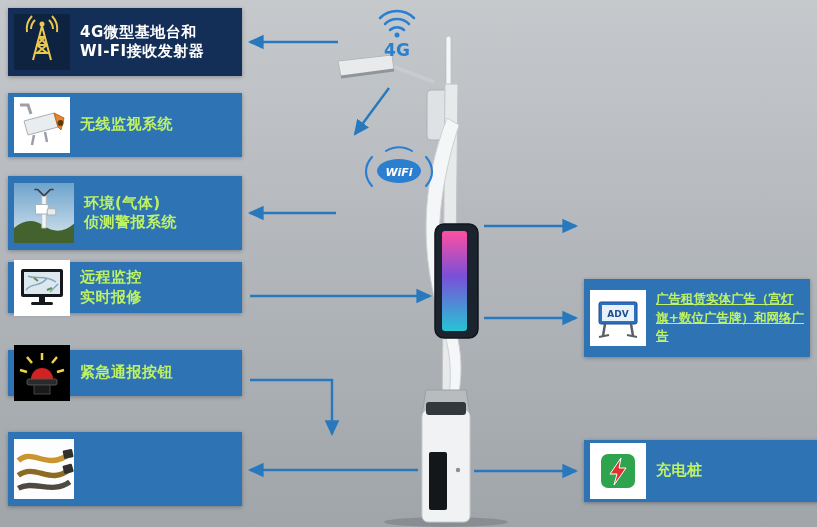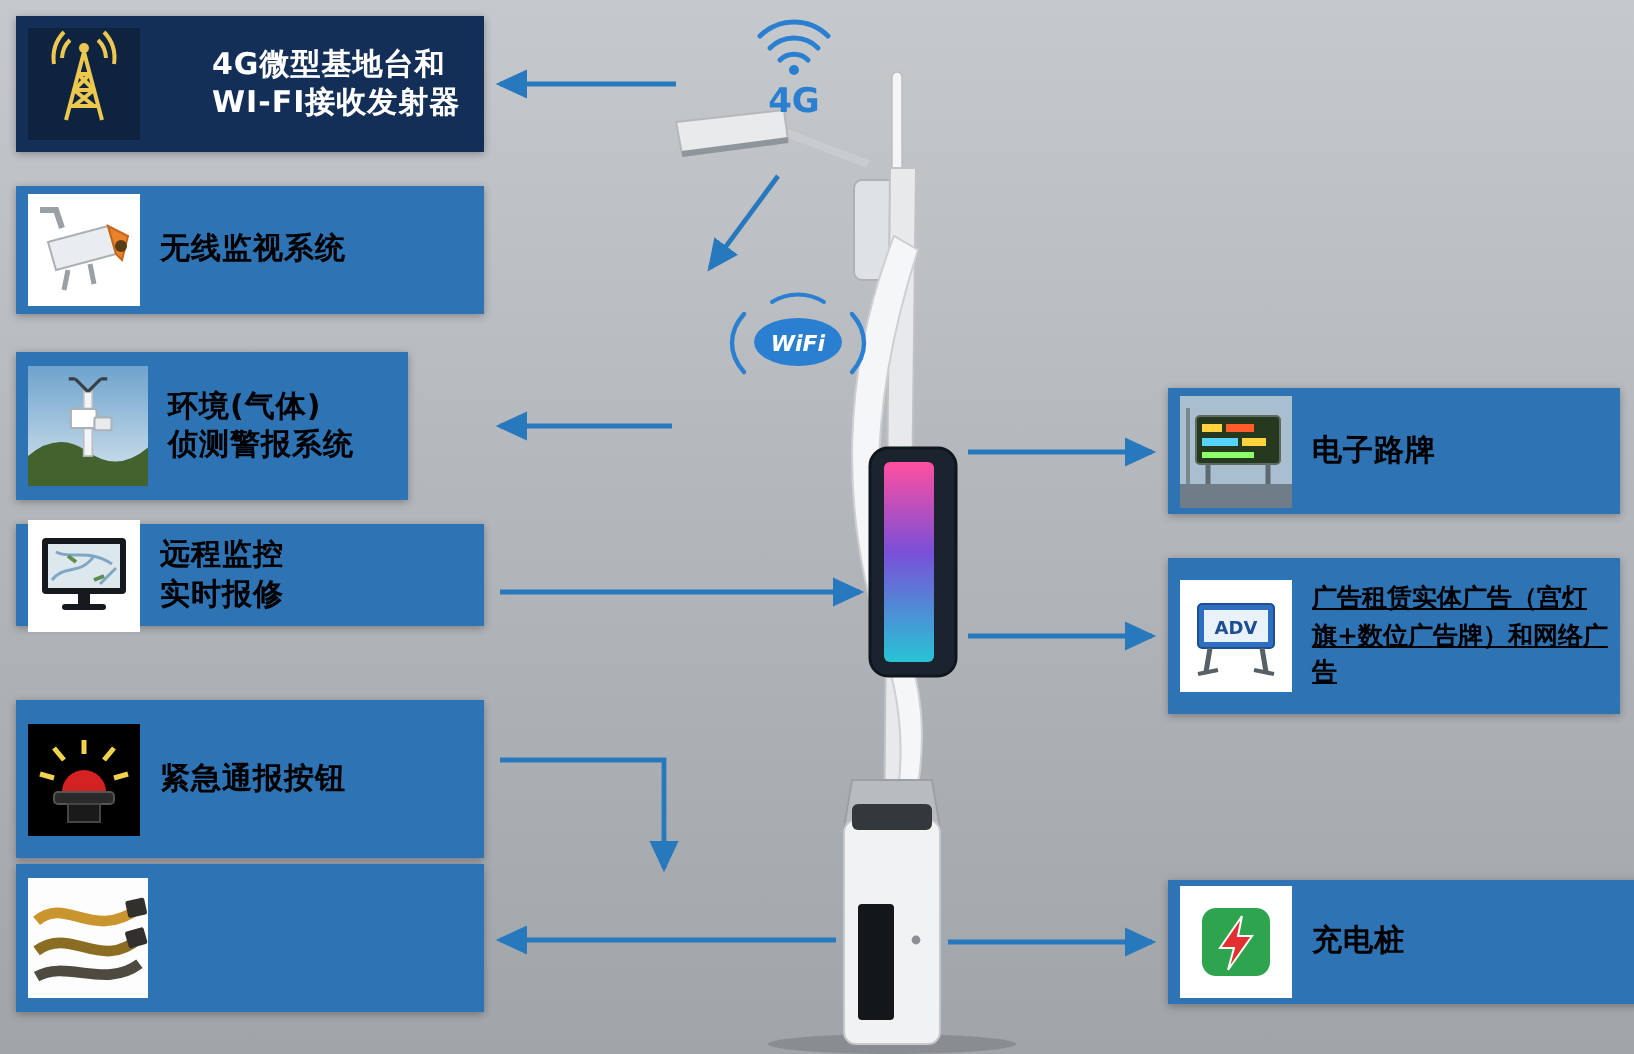--- a/index.html
+++ b/index.html
@@ -13,24 +13,24 @@
   .box{
     position:absolute;display:flex;align-items:center;gap:10px;
     padding:4px 6px;box-sizing:border-box;background:#2e74b5;
     box-shadow:0 1px 4px rgba(0,0,0,.30);
   }
   .box.navy{background:#142f57;}
   .icon{flex:0 0 auto;width:56px;height:56px;background:#7dd3fc;overflow:hidden;box-shadow:0 0 0 1px rgba(0,0,0,.15) inset;}
   .box.navy .icon{background:#0e2340;}
   .icon svg{display:block;}
   .label{
-    font-weight:700;font-size:15px;line-height:1.3;color:#000000;
+    font-weight:700;font-size:15px;line-height:1.3;color:#bef264;
     white-space:pre-line;letter-spacing:.5px;
   }
-  .box.navy .label{color:#ffffff;margin-left:26px;}
+  .box.navy .label{color:#ffffff;}
   .label.small{font-size:12.5px;line-height:1.5;letter-spacing:0;text-decoration:underline;}
 </style>
 </head>
 <body>
 
 <div class="stage">
 
   <svg class="scene" viewBox="0 0 817 527">
     <defs>
       <marker id="ah" viewBox="0 0 8 8" refX="6.5" refY="4" markerWidth="7" markerHeight="7" orient="auto-start-reverse">
@@ -115,21 +115,21 @@
         <path d="M6 8 L14 8 L17 17" stroke="#9aa0a6" stroke-width="3" fill="none"></path>
         <polygon points="10,24 40,16 44,30 14,38" fill="#e9edf0" stroke="#aab0b5"></polygon>
         <polygon points="40,16 50,21 47,33 44,30" fill="#e8832c" stroke="#c2661a"></polygon>
         <circle cx="46.5" cy="26" r="3" fill="#5a3c14"></circle>
         <path d="M20 38 L18 48 M31 35 L33 45" stroke="#9aa0a6" stroke-width="2.5"></path>
       </svg>
     </span>
     <span class="label">无线监视系统</span>
   </div>
 
-  <div class="box" style="left:8px;top:176px;width:196px;height:74px">
+  <div class="box" style="left:8px;top:176px;width:234px;height:74px">
     <span class="icon" style="width:60px;height:60px">
       <svg viewBox="0 0 56 56" width="60" height="60">
         <defs>
           <linearGradient id="skyg" x1="0" y1="0" x2="0" y2="1">
             <stop offset="0" stop-color="#6ea3cc"></stop>
               <stop offset="1" stop-color="#d8e6ef"></stop>
           </linearGradient>
         </defs>
         <rect width="56" height="56" fill="url(#skyg)"></rect>
         <path d="M0 42 Q14 30 28 40 Q42 50 56 38 L56 56 L0 56 Z" fill="#44622e"></path>
@@ -152,21 +152,21 @@
         <path d="M12 30 C18 22 26 28 33 18 M14 16 C22 20 30 14 42 22 M36 32 L44 24" stroke="#7fa7c4" stroke-width="1.5" fill="none"></path>
         <path d="M20 18 l4 3 M38 28 l-5 2" stroke="#5f8f4e" stroke-width="2"></path>
         <rect x="25" y="37" width="6" height="5" fill="#15191d"></rect>
         <rect x="17" y="42" width="22" height="3" rx="1.5" fill="#15191d"></rect>
       </svg>
     </span>
     <span class="label">远程监控
 实时报修</span>
   </div>
 
-  <div class="box" style="left:8px;top:350px;width:234px;height:79px">
+  <div class="box" style="left:8px;top:350px;width:234px;height:46px">
     <span class="icon">
       <svg viewBox="0 0 56 56" width="56" height="56">
         <rect width="56" height="56" fill="#000000"></rect>
         <path d="M17 34 A11 11 0 0 1 39 34 Z" fill="#d42121"></path>
         <rect x="13" y="34" width="30" height="6" rx="2" fill="#2a2a2a" stroke="#555" stroke-width="1"></rect>
         <path d="M28 15 L28 8 M18 18 L13 12 M38 18 L43 12 M13 27 L6 25 M43 27 L50 25" stroke="#f0d24c" stroke-width="2.5"></path>
         <rect x="20" y="40" width="16" height="9" fill="#1a1a1a" stroke="#444"></rect>
       </svg>
     </span>
     <span class="label">紧急通报按钮</span>
@@ -178,37 +178,20 @@
         <rect width="56" height="56" fill="#fdfdfd"></rect>
         <path d="M4 20 C18 8 30 30 52 14" stroke="#c9952f" stroke-width="5" fill="none"></path>
         <path d="M4 34 C20 22 34 44 52 28" stroke="#8a6c22" stroke-width="5" fill="none"></path>
         <path d="M4 46 C18 38 36 52 52 40" stroke="#4e4a40" stroke-width="5" fill="none"></path>
         <rect x="46" y="10" width="9" height="8" rx="1" fill="#31302c" transform="rotate(-12 50 14)"></rect>
         <rect x="46" y="24" width="9" height="8" rx="1" fill="#31302c" transform="rotate(-16 50 28)"></rect>
       </svg>
     </span>
   </div>
 
-  <div class="box" style="left:584px;top:194px;width:226px;height:63px">
-    <span class="icon">
-      <svg viewBox="0 0 56 56" width="56" height="56">
-        <rect width="56" height="56" fill="#a9bfd0"></rect>
-        <rect x="0" y="44" width="56" height="12" fill="#6f7d88"></rect>
-        <rect x="8" y="10" width="42" height="24" rx="2" fill="#25391f" stroke="#5d6a63"></rect>
-        <rect x="11" y="14" width="10" height="4" fill="#ffd23e"></rect>
-        <rect x="23" y="14" width="14" height="4" fill="#ff5c2a"></rect>
-        <rect x="11" y="21" width="18" height="4" fill="#57d3ff"></rect>
-        <rect x="31" y="21" width="12" height="4" fill="#ffd23e"></rect>
-        <rect x="11" y="28" width="26" height="3" fill="#8cff6b"></rect>
-        <path d="M14 34 L14 44 M44 34 L44 44" stroke="#5d6a70" stroke-width="2.5"></path>
-        <path d="M4 6 L4 44" stroke="#7c8890" stroke-width="2"></path>
-      </svg>
-    </span>
-    <span class="label">电子路牌</span>
-  </div>
 
   <div class="box" style="left:584px;top:279px;width:226px;height:78px">
     <span class="icon">
       <svg viewBox="0 0 56 56" width="56" height="56">
         <rect width="56" height="56" fill="#ffffff"></rect>
         <rect x="9" y="12" width="38" height="22" rx="2" fill="#2f6fc1" stroke="#1d4e92"></rect>
         <rect x="12" y="15" width="32" height="16" fill="#e9f1fa"></rect>
         <text x="28" y="27" text-anchor="middle" font-size="9" font-weight="800" fill="#1d4e92">ADV</text>
         <path d="M15 34 L13 46 M41 34 L43 46" stroke="#566066" stroke-width="2.5"></path>
         <path d="M9 47 L19 45 M37 45 L47 47" stroke="#566066" stroke-width="2"></path>

